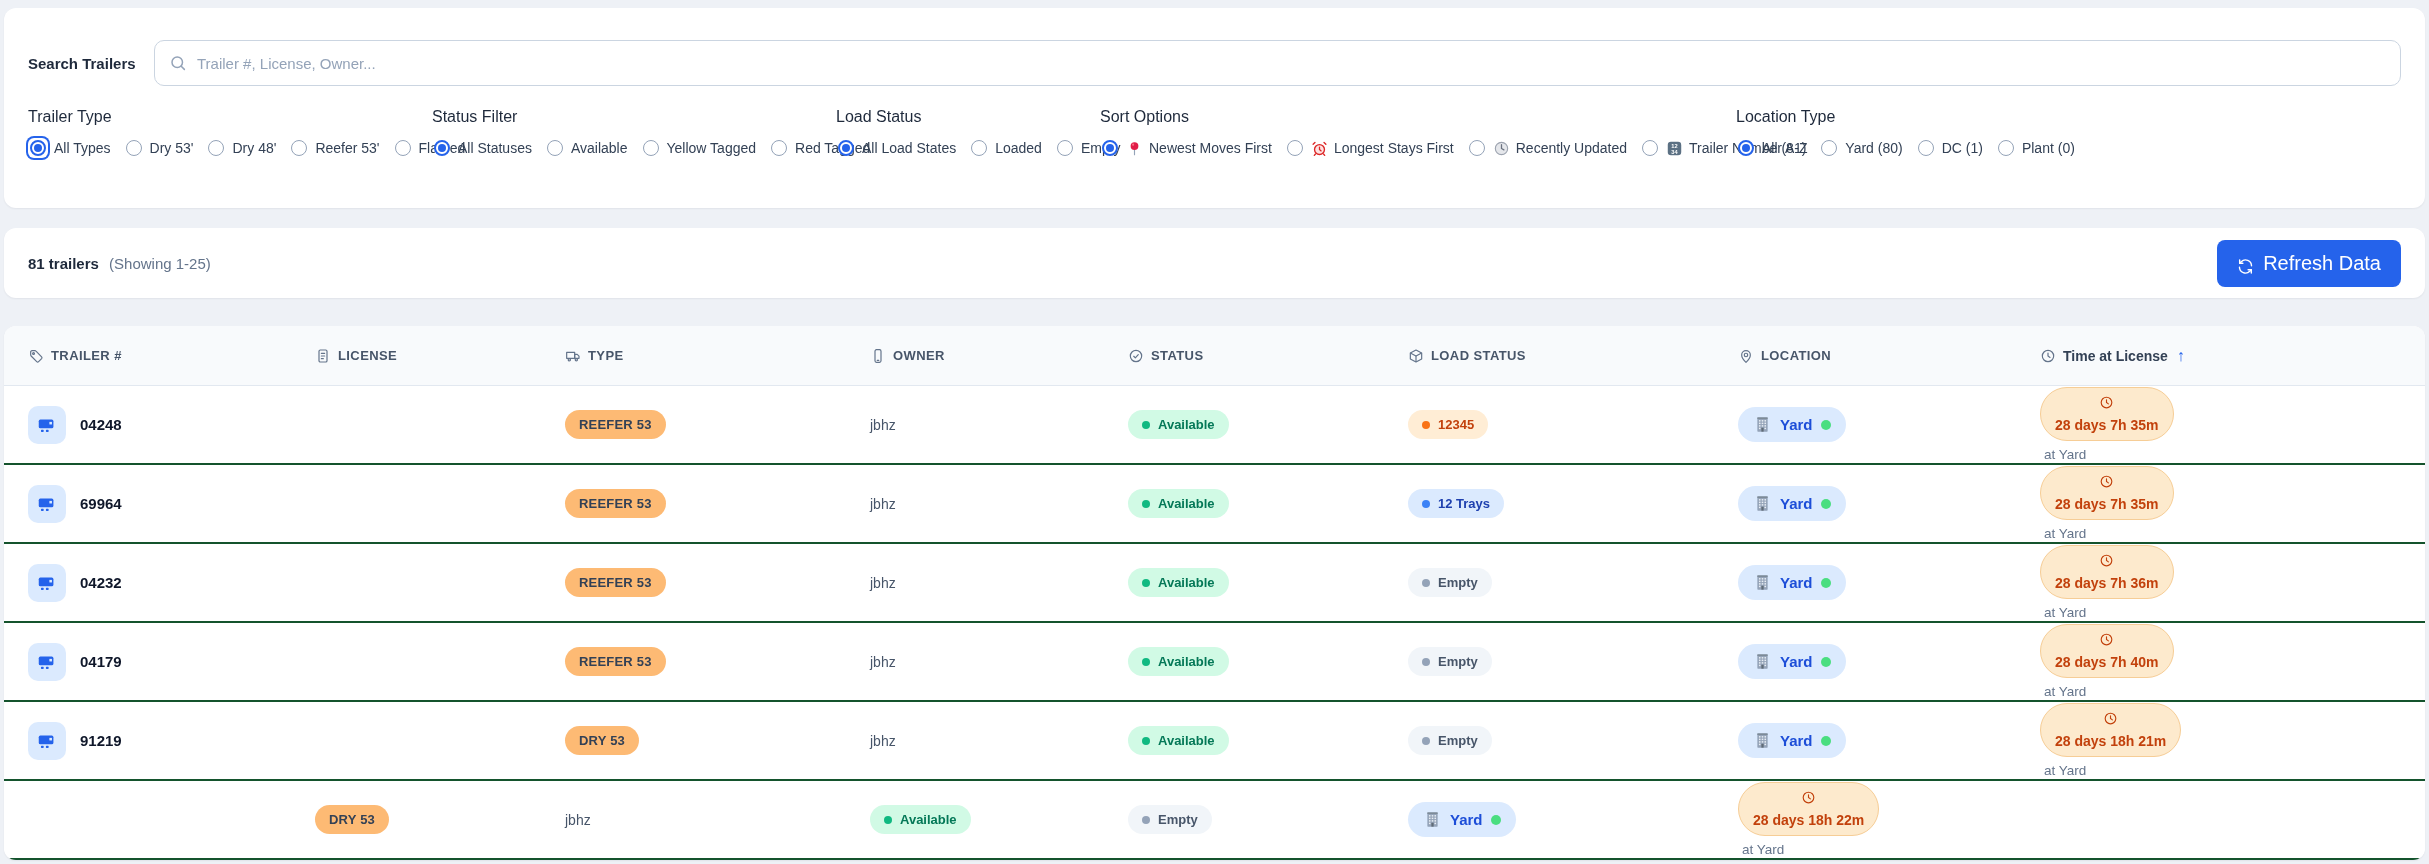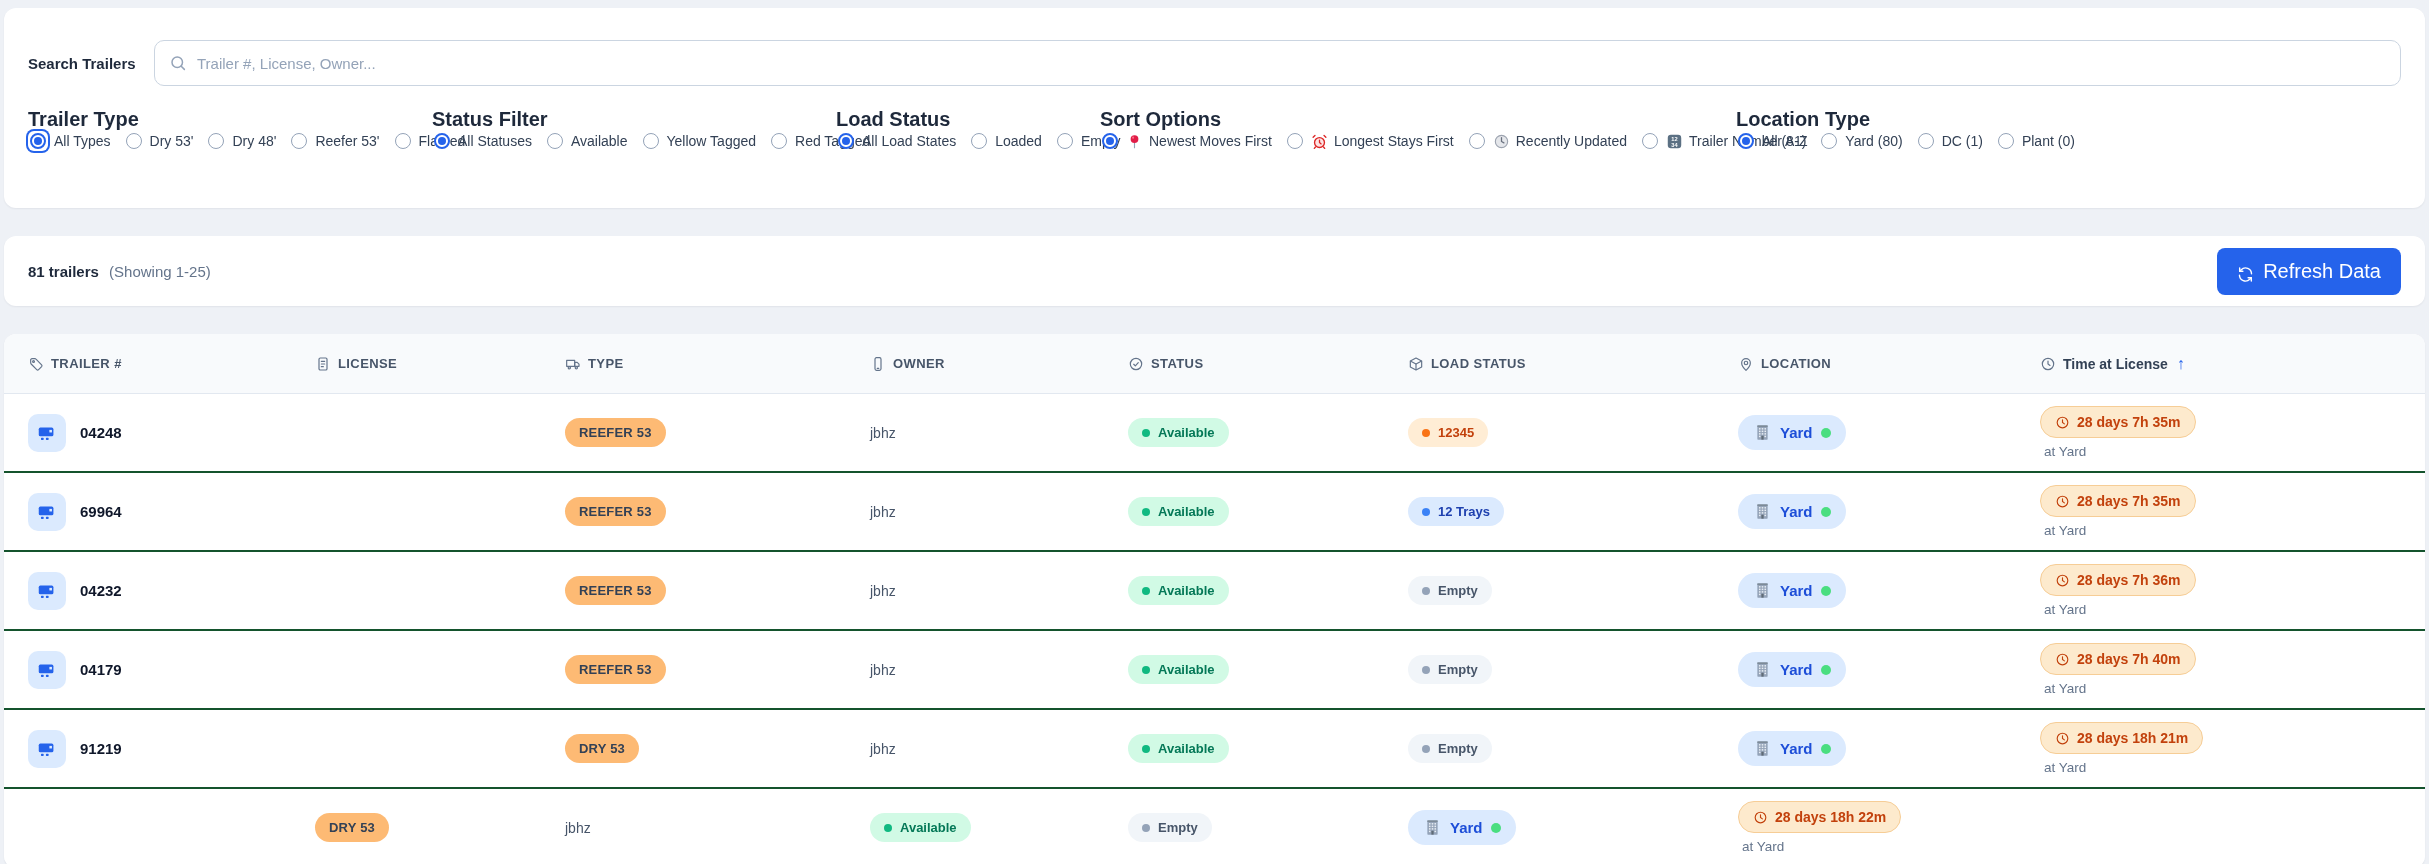--- a/index.html
+++ b/index.html
@@ -17,34 +17,34 @@
     display:flex; align-items:center; padding:0 14px; gap:10px; background:#fff; }
   .search-box svg { width:18px; height:18px; color:#94a3b8; flex:none; }
   .search-input { border:none; outline:none; flex:1; font-size:15px; color:#0f172a;
     font-family:"Liberation Sans", sans-serif; background:transparent; }
   .search-input::placeholder { color:#94a3b8; }
 
   .groups-row { display:flex; margin-top:22px; }
   .fgroup { flex:none; }
   .fgroup.g1 { width:404px; } .fgroup.g2 { width:404px; } .fgroup.g3 { width:264px; }
   .fgroup.g4 { width:636px; } .fgroup.g5 { flex:1; }
-  .fgroup-label { font-size:20px; font-weight:700; color:#1e293b; }
+  .fgroup-label { font-size:16px; font-weight:400; color:#1e293b; margin-bottom:12px; }
   .opts { display:flex; align-items:center; gap:13px; flex-wrap:nowrap; }
   .radio-opt { display:inline-flex; align-items:center; gap:6px; cursor:pointer; white-space:nowrap; }
   .radio-wrap { display:inline-flex; padding:2px; border-radius:6px; }
   .radio-wrap.focused { box-shadow:0 0 0 2px #2563eb; }
   .radio { width:16px; height:16px; border-radius:50%; border:1.5px solid #94a3b8;
     background:#fff; display:inline-block; position:relative; flex:none; }
   .radio.checked { border:2px solid #2563eb; }
   .radio.checked::after { content:""; position:absolute; inset:2px; border-radius:50%; background:#2563eb; }
   .opt-label { font-size:14px; color:#334155; }
   .opt-ico { width:17px; height:17px; flex:none; }
 
   
-  .summary-card { margin-top:28px; height:70px; display:flex; align-items:center;
+  .summary-card { margin-top:20px; height:70px; display:flex; align-items:center;
     justify-content:space-between; padding:0 24px; }
   .summary-text { font-size:15px; }
   .summary-count { font-weight:700; color:#1e293b; }
   .summary-showing { color:#64748b; margin-left:6px; }
   .refresh-btn { display:inline-flex; align-items:flex-end; gap:9px; background:#2563eb; color:#fff;
     border:none; border-radius:8px; padding:12px 20px; font-size:20px; font-weight:500;
     font-family:"Liberation Sans", sans-serif; cursor:pointer; }
   .refresh-btn svg { width:17px; height:17px; }
 
   
@@ -74,21 +74,21 @@
   .load-pill[data-variant="orange"] { background:#ffedd5; color:#c2410c; }
   .load-pill[data-variant="orange"] .dot { background:#f97316; }
   .load-pill[data-variant="blue"] { background:#dbeafe; color:#1e40af; }
   .load-pill[data-variant="blue"] .dot { background:#3b82f6; }
   .load-pill[data-variant="gray"] { background:#f1f5f9; color:#475569; }
   .load-pill[data-variant="gray"] .dot { background:#94a3b8; }
   .loc-pill { background:#dbeafe; color:#1d4ed8; font-size:15px; font-weight:700; padding:8px 15px; }
   .loc-pill svg { width:19px; height:19px; flex:none; }
   .loc-pill .dot { width:10px; height:10px; background:#4ade80; }
   .time-cell { display:flex; flex-direction:column; align-items:flex-start; gap:6px; }
-  .time-pill { background:#fdeacd; border:1px solid #f6cd96; color:#c2410c; font-weight:700; font-size:14px; gap:7px; }
+  .time-pill { background:#fdeacd; border:1px solid #f6cd96; color:#c2410c; font-weight:700; font-size:14px; gap:7px;flex-direction:column; }
   .time-pill svg { width:15px; height:15px; }
   .at-loc { font-size:13.5px; color:#64748b; padding-left:4px; }
   .cell { min-width:0; }
 </style>
 </head>
 <body>
 
 <svg width="0" height="0" style="position:absolute" aria-hidden="true">
   <defs>
     <symbol id="i-search" viewBox="0 0 24 24" fill="none" stroke="currentColor" stroke-width="2" stroke-linecap="round">

